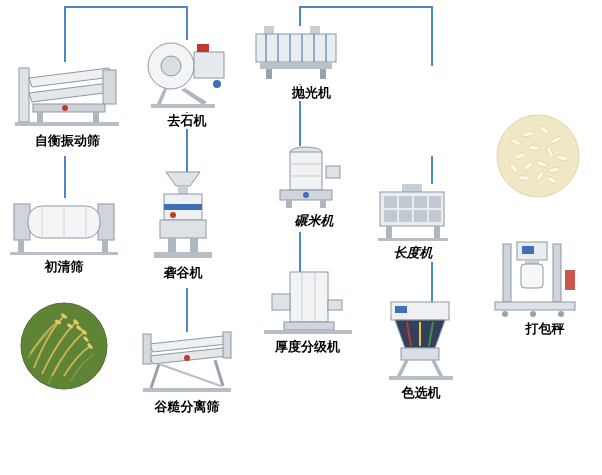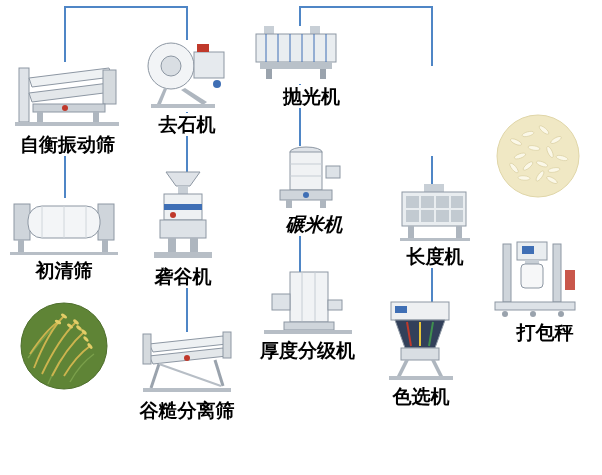--- a/index.html
+++ b/index.html
@@ -4,34 +4,34 @@
 <style>
   html,body{margin:0;padding:0;background:#fff;}
   .diagram{
     position:relative;width:602px;height:475px;background:#ffffff;
     font-family:"DejaVu Sans","Liberation Sans",sans-serif;overflow:hidden;
   }
   .conn{position:absolute;background:var(--conn,#4f86c6);z-index:0;}
   .node{position:absolute;display:flex;flex-direction:column;align-items:center;z-index:2;}
   .node svg{display:block;}
   .label{
-    margin-top:3px;font-size:19px;font-weight:700;color:#000;
+    margin-top:3px;font-size:13px;font-weight:700;color:#000;
     white-space:nowrap;background:#fff;padding:0 2px;line-height:1.2;z-index:3;
   }
   .photo{position:absolute;z-index:2;}
   .photo svg{display:block;}
   
   .n1{left:10px;top:60px;width:115px;}
   .n2{left:133px;top:38px;width:108px;}
   .n3{left:248px;top:24px;width:95px;}
   .n4{left:385px;top:64px;width:95px;}
   .n5{left:8px;top:196px;width:112px;}
   .n6{left:143px;top:170px;width:80px;justify-content:center;}
   .n7{left:258px;top:144px;width:100px;font-style:italic;}
-  .n8{left:392px;top:182px;width:86px;}
+  .n8{left:370px;top:182px;width:86px;font-style:italic;}
   .n9{left:133px;top:330px;width:108px;justify-content:center;}
   .n10{left:260px;top:270px;width:95px;}
   .n11{left:376px;top:300px;width:90px;}
   .n12{left:486px;top:240px;width:98px;}
   .n3 .label{transform:translateX(16px);}
   .n7 .label{transform:translateX(6px);}
   .n12 .label{transform:translateX(10px);}
   
   .c1{left:64px;top:6px;width:2px;height:56px;}
   .c2{left:64px;top:6px;width:124px;height:2px;}

